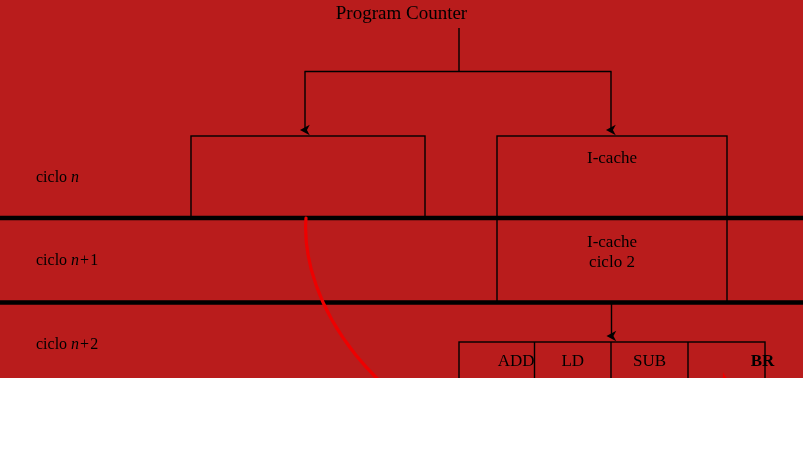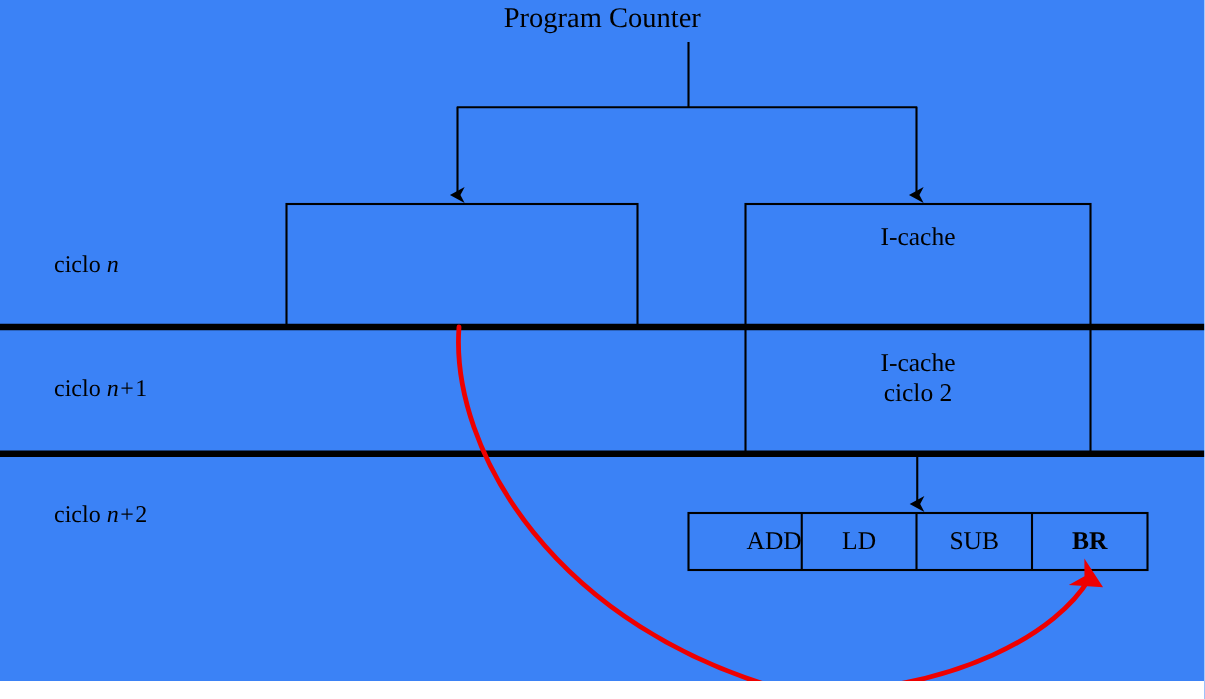--- a/index.html
+++ b/index.html
@@ -3,22 +3,22 @@
 <meta charset="utf-8">
 <style>
   html, body {
     margin: 0;
     padding: 0;
     background: #ffffff;
   }
   #diagram-root {
     position: relative;
     width: 803px;
-    height: 454px;
-    background: #3b82f6;
+    height: 378px;
+    background: #b91c1c;
     overflow: hidden;
     font-family: "Liberation Serif", "DejaVu Serif", serif;
   }
   .svg-layer {
     position: absolute;
     left: 0;
     top: 0;
     width: 803px;
     height: 466px;
   }
@@ -75,21 +75,21 @@
   }
   .cellwrap {
     position: absolute;
     top: 342px;
     height: 38px;
     line-height: 38px;
     text-align: center;
     font-size: 17px;
     color: #000000;
   }
-  .cellwrap.bold { font-weight: bold; font-size: 17px; }
+  .cellwrap.bold { font-weight: bold; font-size: 17px; margin-left: 36px; }
 </style>
 </head>
 <body>
 
 <div id="diagram-root">
 
   <svg class="svg-layer" viewBox="0 0 803 466" width="803" height="466" xmlns="http://www.w3.org/2000/svg">
 
     <defs>
       <marker id="arrowBlack" markerWidth="9" markerHeight="9" refX="4.2" refY="4" orient="auto" markerUnits="strokeWidth">

